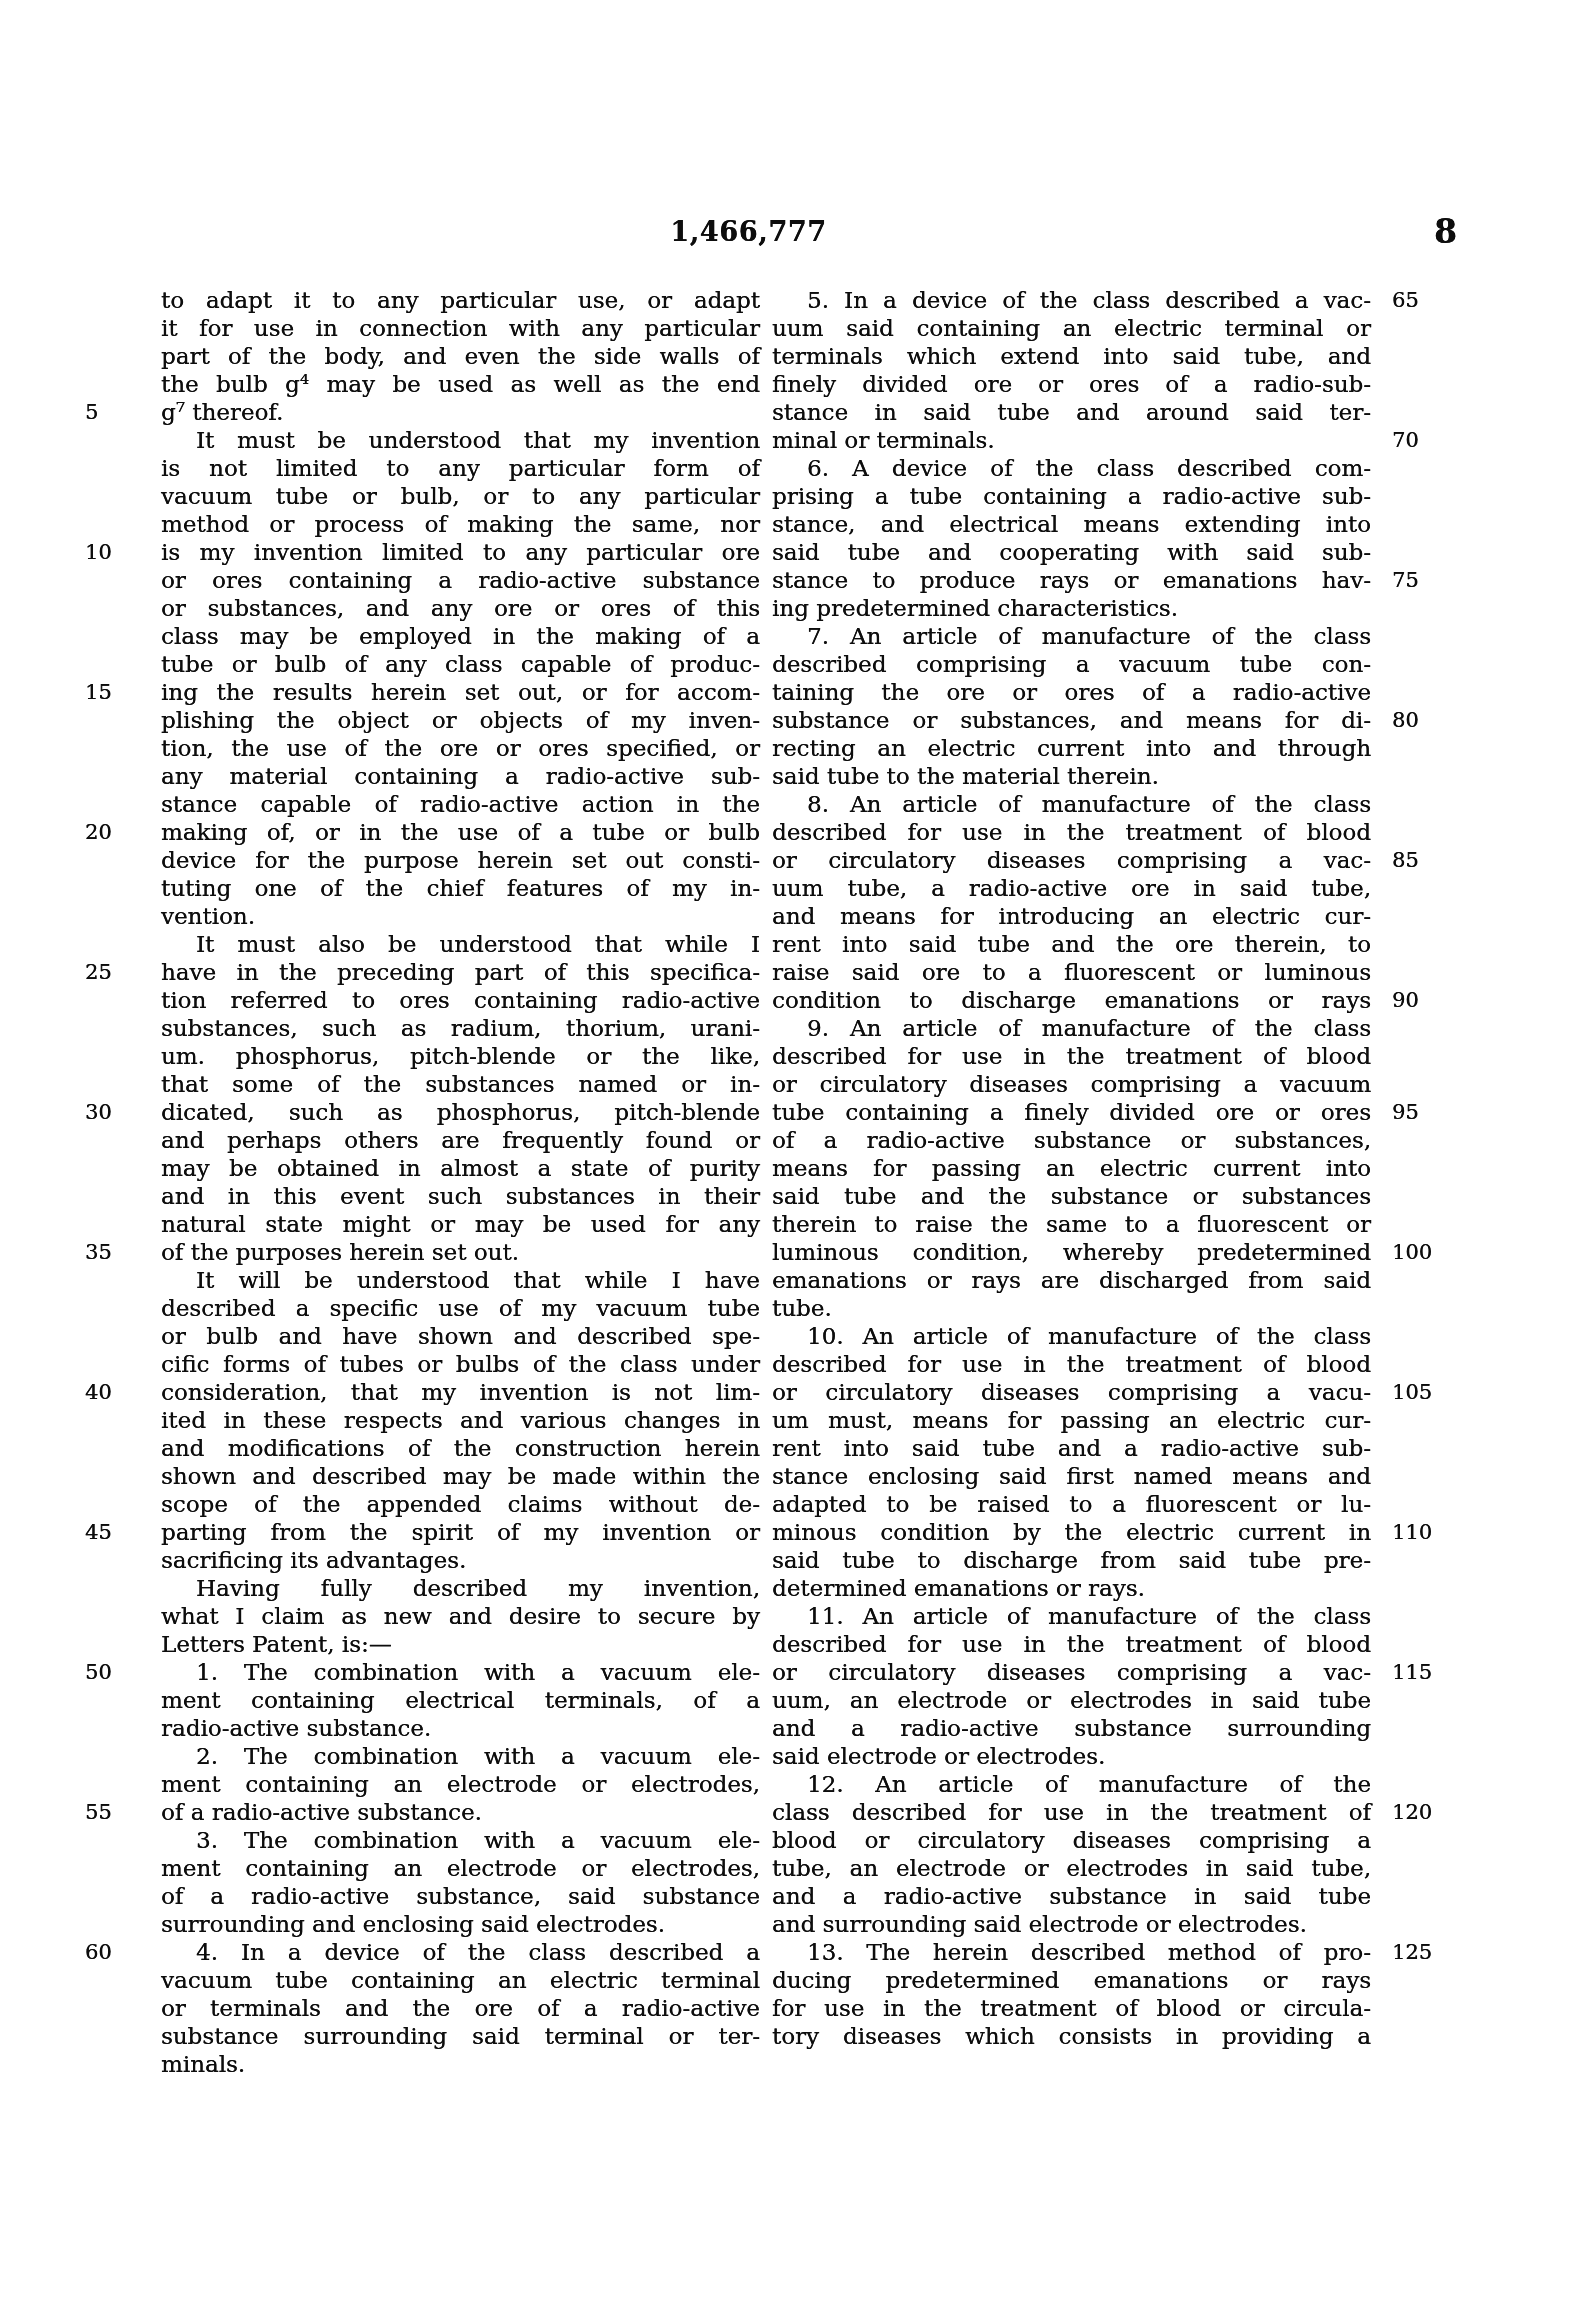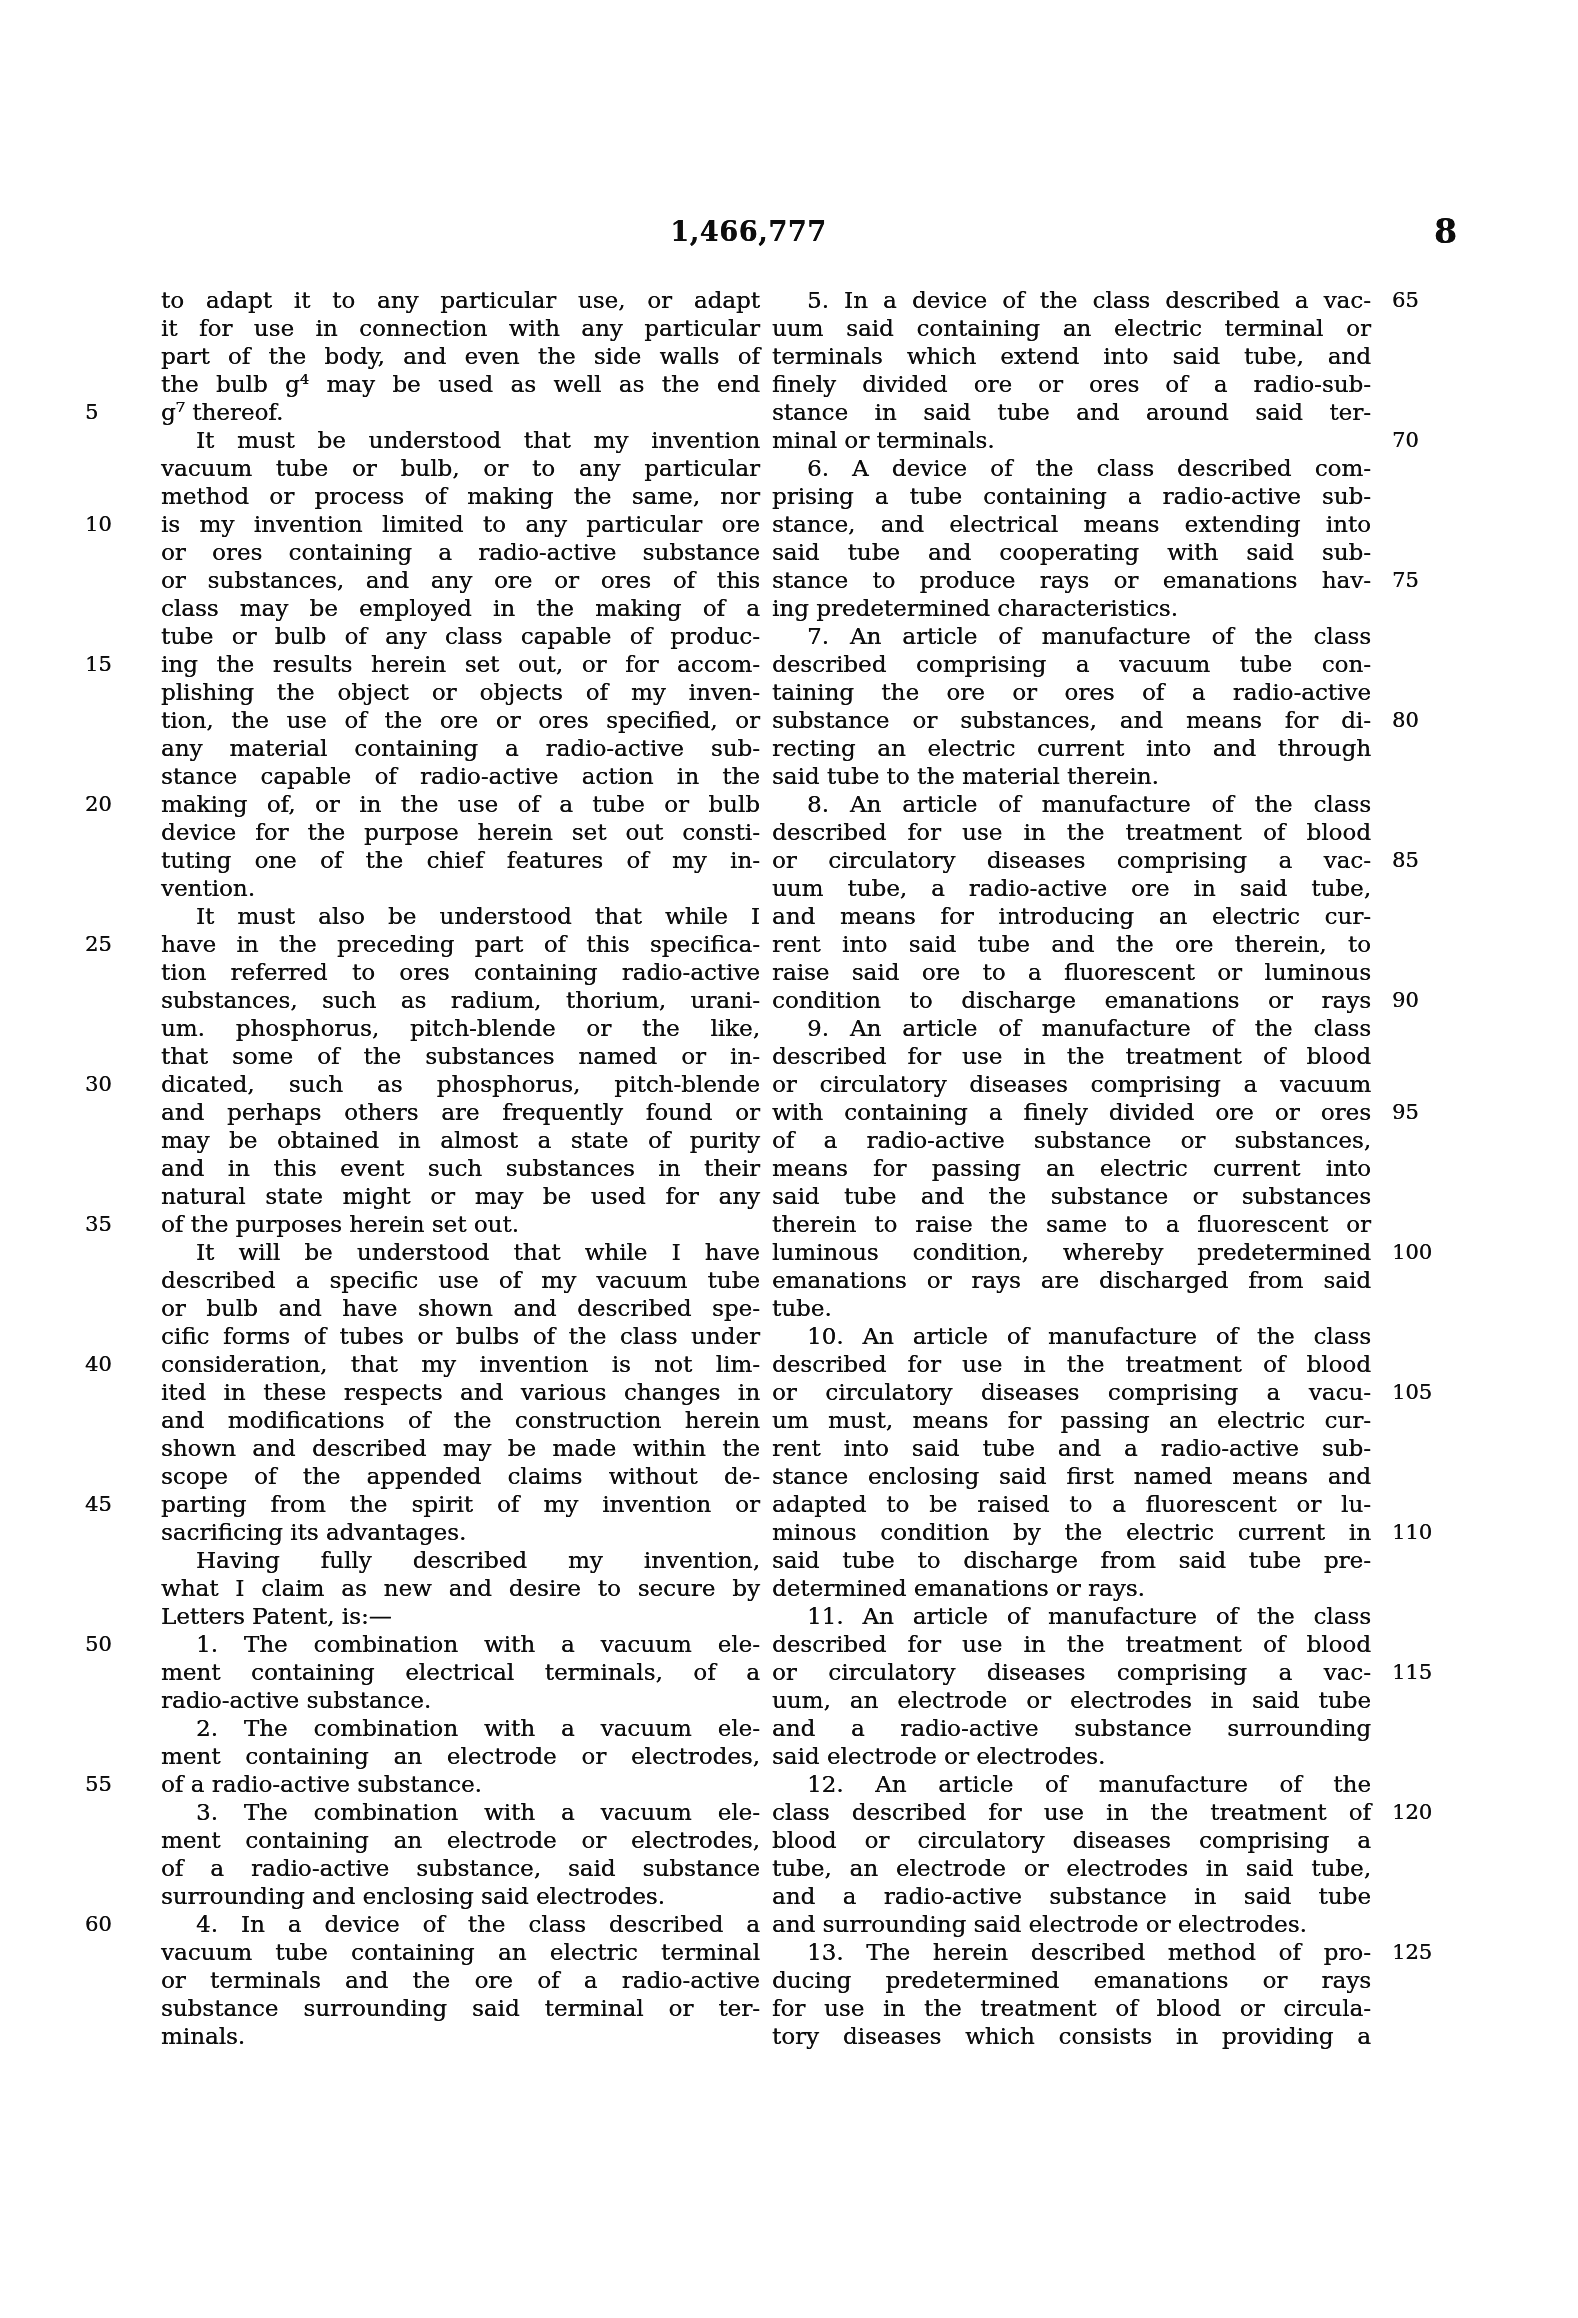--- a/index.html
+++ b/index.html
@@ -95,20 +95,21 @@
     <span class="patent-number">1,466,777</span>
     <span class="page-number">8</span>
   </div>
   <div class="column left-col" id="left-col">
       <div class="line"><span class="line-text">to adapt it to any particular use, or adapt</span></div>
       <div class="line"><span class="line-text">it for use in connection with any particular</span></div>
       <div class="line"><span class="line-text">part of the body, and even the side walls of</span></div>
       <div class="line"><span class="line-text">the bulb g⁴ may be used as well as the end</span></div>
       <div class="line end"><span class="line-num">5</span><span class="line-text">g⁷ thereof.</span></div>
       <div class="line indent"><span class="line-text">It must be understood that my invention</span></div>
+      <div class="line"><span class="line-text">is not limited to any particular form of</span></div>
       <div class="line"><span class="line-text">vacuum tube or bulb, or to any particular</span></div>
       <div class="line"><span class="line-text">method or process of making the same, nor</span></div>
       <div class="line"><span class="line-num">10</span><span class="line-text">is my invention limited to any particular ore</span></div>
       <div class="line"><span class="line-text">or ores containing a radio-active substance</span></div>
       <div class="line"><span class="line-text">or substances, and any ore or ores of this</span></div>
       <div class="line"><span class="line-text">class may be employed in the making of a</span></div>
       <div class="line"><span class="line-text">tube or bulb of any class capable of produc-</span></div>
       <div class="line"><span class="line-num">15</span><span class="line-text">ing the results herein set out, or for accom-</span></div>
       <div class="line"><span class="line-text">plishing the object or objects of my inven-</span></div>
       <div class="line"><span class="line-text">tion, the use of the ore or ores specified, or</span></div>
@@ -183,21 +184,21 @@
       <div class="line"><span class="line-text">described for use in the treatment of blood</span></div>
       <div class="line"><span class="line-num">85</span><span class="line-text">or circulatory diseases comprising a vac-</span></div>
       <div class="line"><span class="line-text">uum tube, a radio-active ore in said tube,</span></div>
       <div class="line"><span class="line-text">and means for introducing an electric cur-</span></div>
       <div class="line"><span class="line-text">rent into said tube and the ore therein, to</span></div>
       <div class="line"><span class="line-text">raise said ore to a fluorescent or luminous</span></div>
       <div class="line"><span class="line-num">90</span><span class="line-text">condition to discharge emanations or rays</span></div>
       <div class="line indent"><span class="line-text">9. An article of manufacture of the class</span></div>
       <div class="line"><span class="line-text">described for use in the treatment of blood</span></div>
       <div class="line"><span class="line-text">or circulatory diseases comprising a vacuum</span></div>
-      <div class="line"><span class="line-num">95</span><span class="line-text">with containing a finely divided ore or ores</span></div>
+      <div class="line"><span class="line-num">95</span><span class="line-text">tube containing a finely divided ore or ores</span></div>
       <div class="line"><span class="line-text">of a radio-active substance or substances,</span></div>
       <div class="line"><span class="line-text">means for passing an electric current into</span></div>
       <div class="line"><span class="line-text">said tube and the substance or substances</span></div>
       <div class="line"><span class="line-text">therein to raise the same to a fluorescent or</span></div>
       <div class="line"><span class="line-num">100</span><span class="line-text">luminous condition, whereby predetermined</span></div>
       <div class="line"><span class="line-text">emanations or rays are discharged from said</span></div>
       <div class="line end"><span class="line-text">tube.</span></div>
       <div class="line indent"><span class="line-text">10. An article of manufacture of the class</span></div>
       <div class="line"><span class="line-text">described for use in the treatment of blood</span></div>
       <div class="line"><span class="line-num">105</span><span class="line-text">or circulatory diseases comprising a vacu-</span></div>

